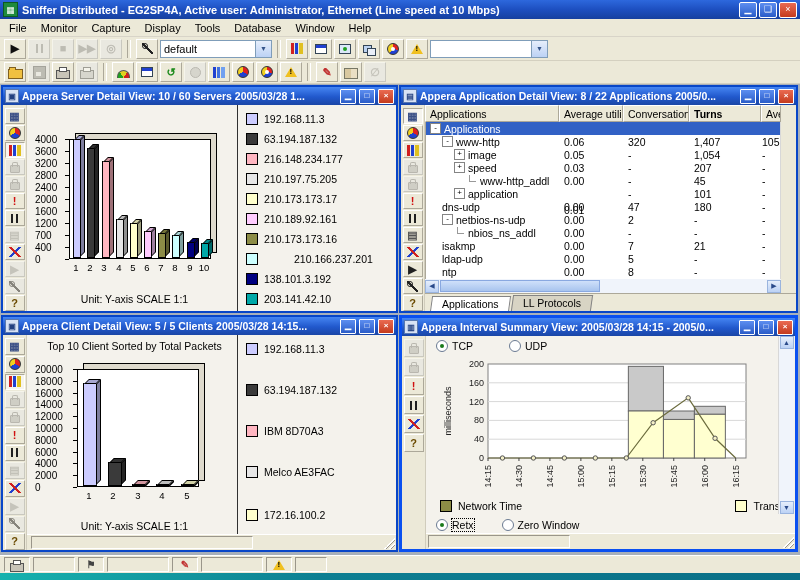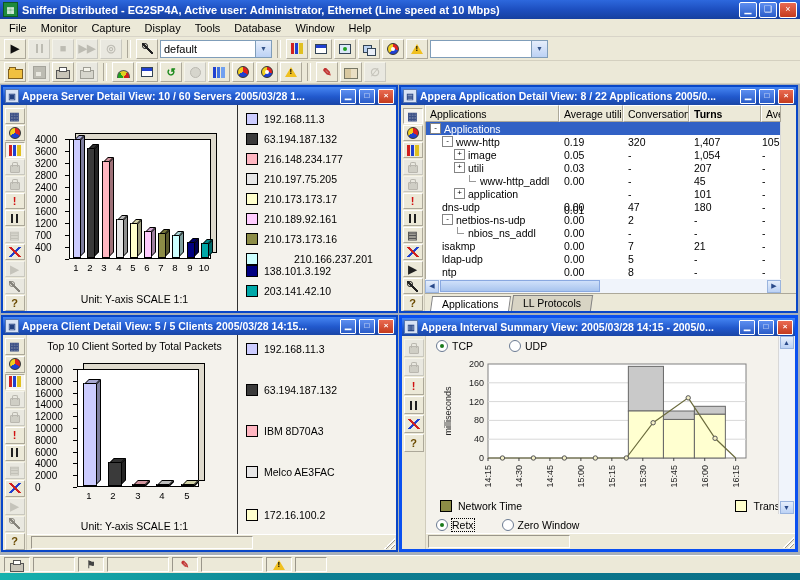--- a/index.html
+++ b/index.html
@@ -427,21 +427,21 @@
               <span>210.173.173.17</span>
             </div>
             <div class="legitem" style="margin-bottom: 8px;">
               <span class="legsq" style="background: rgb(255, 204, 255);"></span>
               <span>210.189.92.161</span>
             </div>
             <div class="legitem" style="margin-bottom: 8px;">
               <span class="legsq" style="background: rgb(140, 140, 70);"></span>
               <span>210.173.173.16</span>
             </div>
-            <div class="legitem" style="margin-bottom: 0; gap: 36px;">
+            <div class="legitem" style="margin-bottom: 8px; gap: 36px;">
               <span class="legsq" style="background: rgb(204, 255, 255);"></span>
               <span>210.166.237.201</span>
             </div>
             <div class="legitem" style="margin-bottom: 8px;">
               <span class="legsq" style="background: rgb(0, 0, 128);"></span>
               <span>138.101.3.192</span>
             </div>
             <div class="legitem" style="margin-bottom: 8px;">
               <span class="legsq" style="background: rgb(0, 168, 168);"></span>
               <span>203.141.42.10</span>
@@ -520,39 +520,39 @@
               <div class="td" style="width: 64px;"></div>
               <div class="td" style="width: 66px;"></div>
               <div class="td" style="width: 68px;"></div>
               <div class="td" style="width: 50px;"></div>
             </div>
             <div class="trow">
               <div class="td tname" style="width: 134px; padding-left: 16px;">
                 <span class="expbox">-</span>
                 <span>www-http</span>
               </div>
-              <div class="td" style="width: 64px;">0.19</div>
+              <div class="td" style="width: 64px;">0.06</div>
               <div class="td" style="width: 66px;">320</div>
               <div class="td" style="width: 68px;">1,407</div>
               <div class="td" style="width: 50px;">105</div>
             </div>
             <div class="trow">
               <div class="td tname" style="width: 134px; padding-left: 28px;">
                 <span class="expbox">+</span>
                 <span>image</span>
               </div>
               <div class="td" style="width: 64px;">0.05</div>
               <div class="td" style="width: 66px;">-</div>
               <div class="td" style="width: 68px;">1,054</div>
               <div class="td" style="width: 50px;">-</div>
             </div>
             <div class="trow">
               <div class="td tname" style="width: 134px; padding-left: 28px;">
                 <span class="expbox">+</span>
-                <span>utili</span>
+                <span>speed</span>
               </div>
               <div class="td" style="width: 64px;">0.03</div>
               <div class="td" style="width: 66px;">-</div>
               <div class="td" style="width: 68px;">207</div>
               <div class="td" style="width: 50px;">-</div>
             </div>
             <div class="trow">
               <div class="td tname" style="width: 134px; padding-left: 40px;">
                 <span class="treeL"></span>
                 <span>www-http_addl</span>

